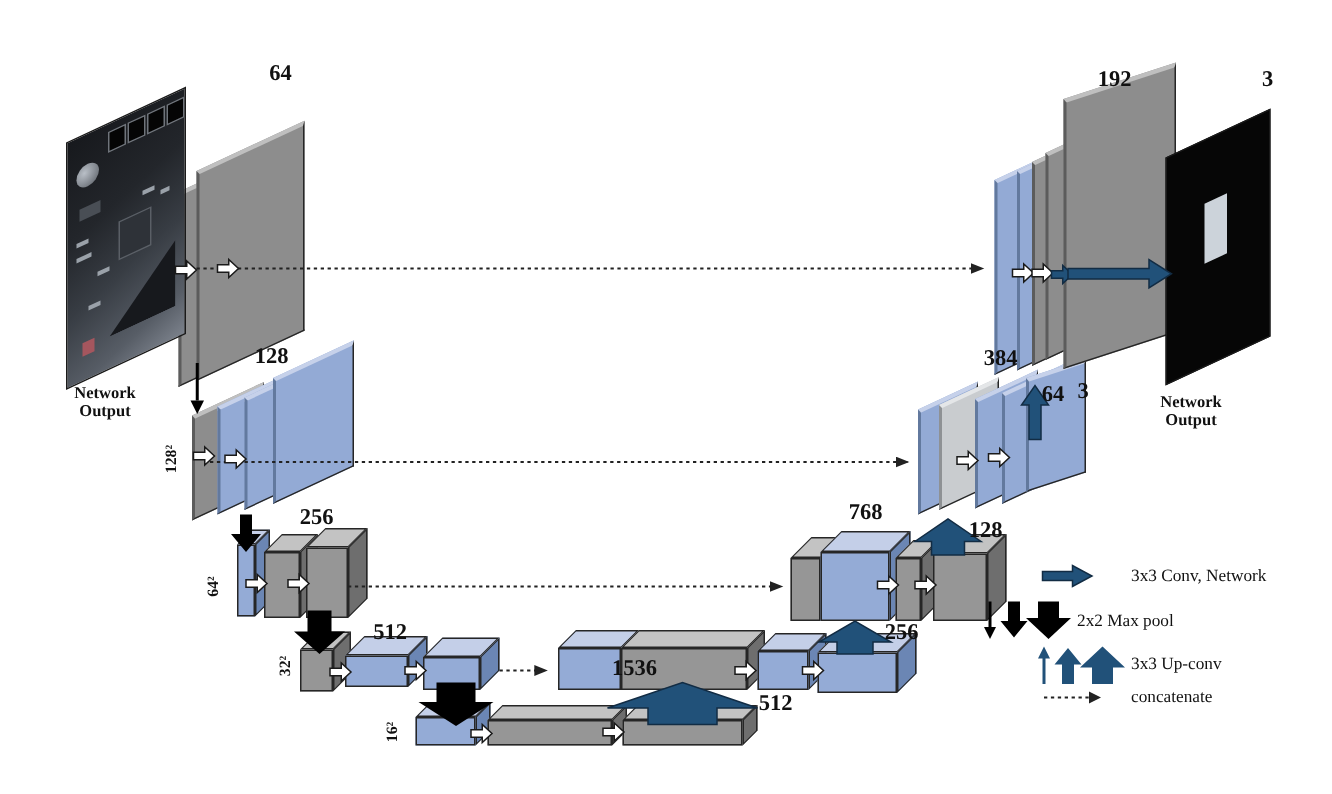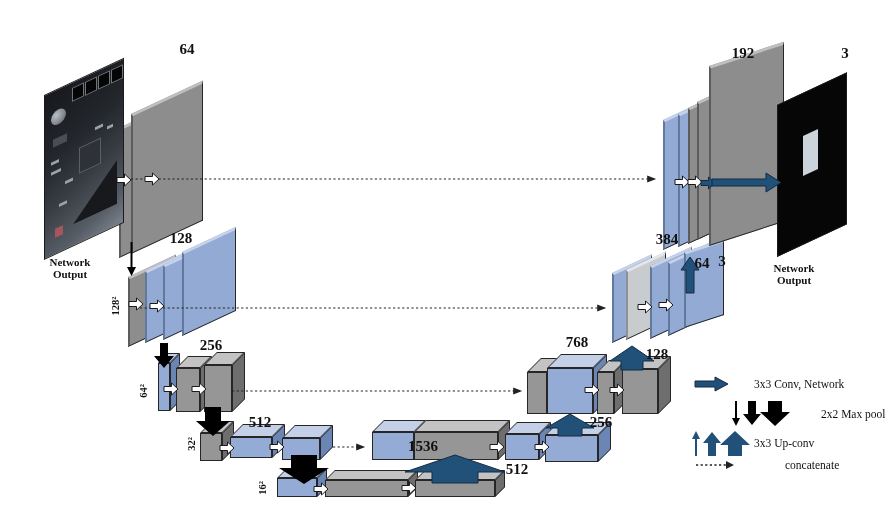--- a/index.html
+++ b/index.html
@@ -198,21 +198,21 @@
   </div>
 
   <div class="lgrow" style="left:692px;top:375px;">
     <span class="lgico">
       <svg width="40" height="18" viewBox="0 0 40 18">
           <path d="M3,6 h20 v-4 l13,7 l-13,7 v-4 h-20 z" fill="#215179" stroke="#122c44" stroke-width="1"></path>
         </svg>
     </span>
     <span class="lgtxt">3x3 Conv, Network</span>
   </div>
-  <div class="lgrow" style="left:732px;top:399px;gap:27px;">
+  <div class="lgrow" style="left:656px;top:399px;">
     <span class="lgico">
       <svg width="62" height="30" viewBox="0 0 62 30">
         <line x1="4" y1="2" x2="4" y2="20" stroke="#000" stroke-width="2"></line>
         <path d="M4,27 l-4,-8 h8 z" fill="#000"></path>
         <path d="M16,2 h8 v13 h5 l-9,11 l-9,-11 h5 z" fill="#000"></path>
         <path d="M36,2 h14 v11 h8 l-15,14 l-15,-14 h8 z" fill="#000"></path>
       </svg>
     </span>
     <span class="lgtxt">2x2 Max pool</span>
   </div>
@@ -220,21 +220,21 @@
     <span class="lgico">
       <svg width="62" height="30" viewBox="0 0 62 30">
         <line x1="4" y1="28" x2="4" y2="10" stroke="#215179" stroke-width="2"></line>
         <path d="M4,3 l-4,8 h8 z" fill="#215179"></path>
         <path d="M16,28 v-13 h-5 l9,-11 l9,11 h-5 v13 z" fill="#215179"></path>
         <path d="M36,28 v-11 h-8 l15,-14 l15,14 h-8 v11 z" fill="#215179"></path>
       </svg>
     </span>
     <span class="lgtxt">3x3 Up-conv</span>
   </div>
-  <div class="lgrow" style="left:692px;top:459px;gap:31px;">
+  <div class="lgrow" style="left:692px;top:459px;">
     <span class="lgico">
       <svg width="46" height="12" viewBox="0 0 46 12">
         <line x1="4" y1="6" x2="34" y2="6" stroke="#222" stroke-width="1.3" stroke-dasharray="2.2 2.4"></line>
         <path d="M34,2 l8,4 l-8,4 z" fill="#222"></path>
       </svg>
     </span>
     <span class="lgtxt">concatenate</span>
   </div>
 
 </div>

